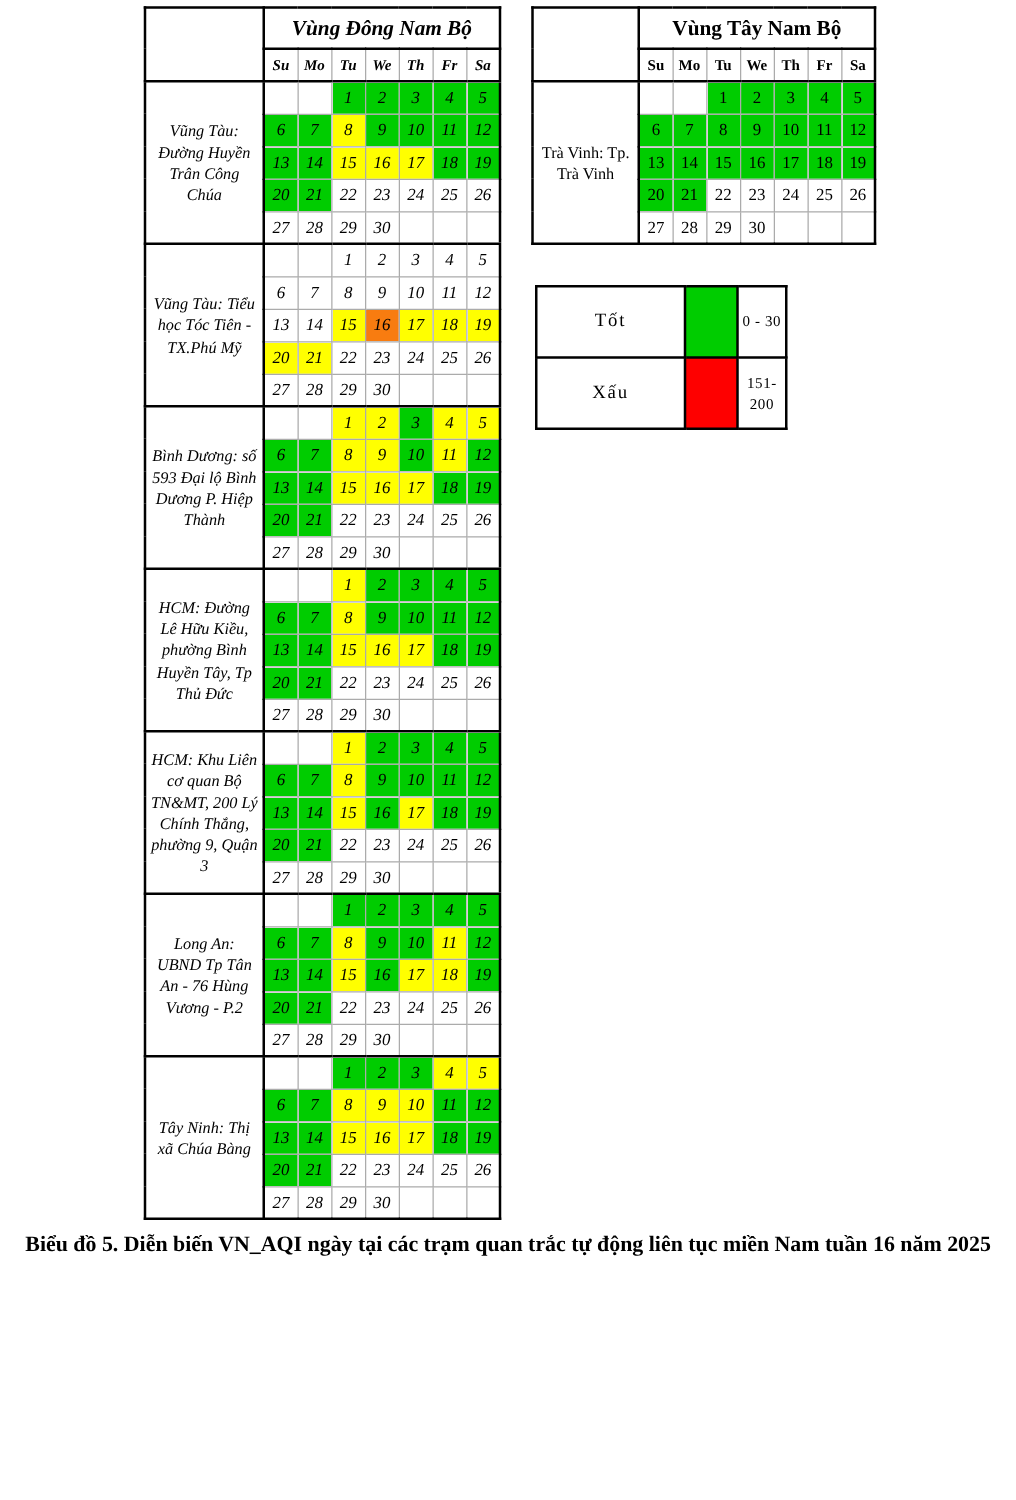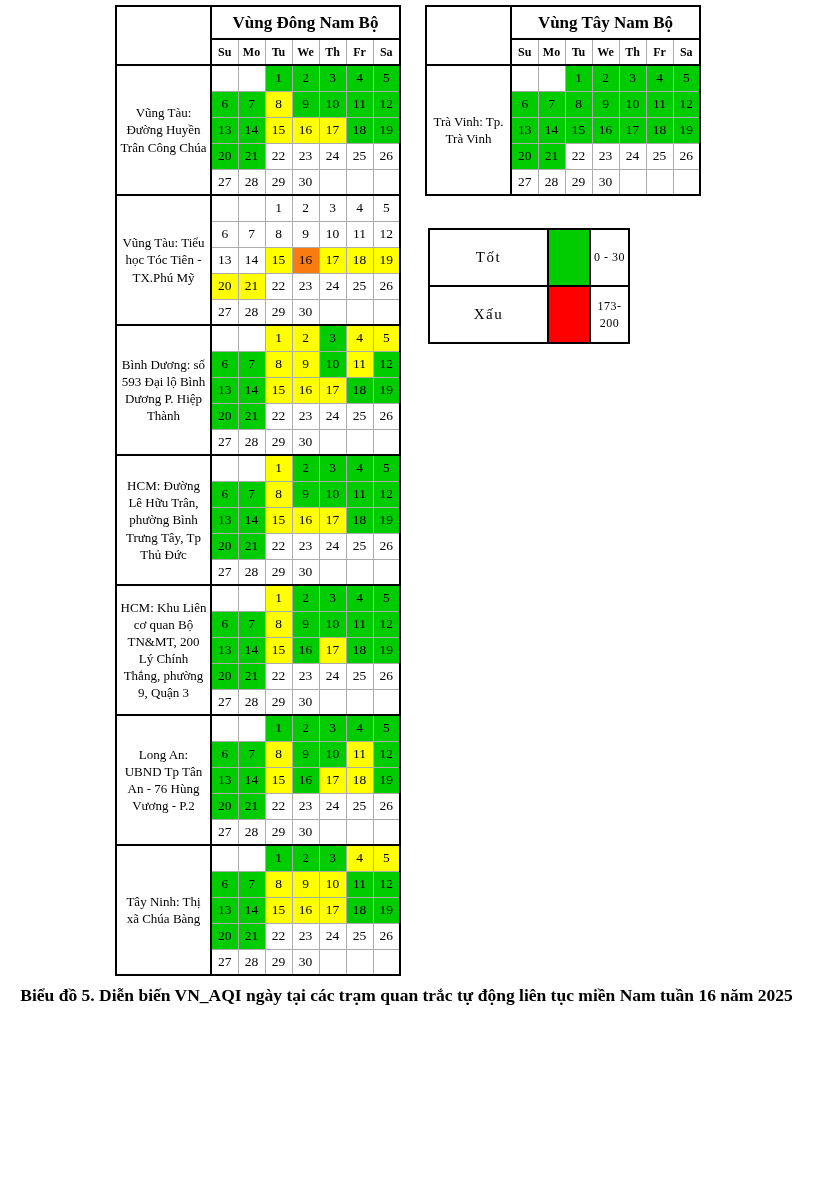--- a/index.html
+++ b/index.html
@@ -29,21 +29,21 @@
   .legend .lg-range { width:39px; font-size:12px; letter-spacing:0.5px; line-height:1.35; }
   .caption {
     position:absolute; top:983px; left:0; width:100%;
     text-align:center; font-weight:bold; font-size:17.5px; line-height:1.45;
     padding:0 14px;
   }
 </style>
 </head>
 <body>
 
-<table class="aqi-table" style="left:115px; top:5px;">
+<table class="aqi-table" style="left:115px; top:5px;font-style:italic;">
   <colgroup>
     <col style="width:95px">
     <col style="width:27px">
       <col style="width:27px">
       <col style="width:27px">
       <col style="width:27px">
     <col style="width:27px">
       <col style="width:27px">
       <col style="width:27px">
   </colgroup>
@@ -195,21 +195,21 @@
       <tr>
         <td class="day" style="background: rgb(255, 255, 255);">27</td>
         <td class="day" style="background: rgb(255, 255, 255);">28</td>
         <td class="day" style="background: rgb(255, 255, 255);">29</td>
         <td class="day" style="background: rgb(255, 255, 255);">30</td>
         <td class="day"></td>
         <td class="day"></td>
         <td class="day"></td>
       </tr>
       <tr>
-        <td class="station" rowspan="5">HCM: Đường Lê Hữu Trân, phường Bình Trưng Tây, Tp Thủ Đức</td>
+        <td class="station" rowspan="5">HCM: Đường Lê Hữu Kiều, phường Bình Huyền Tây, Tp Thủ Đức</td>
         <td class="day block-top"></td>
         <td class="day block-top"></td>
         <td class="day block-top" style="background: rgb(255, 255, 0);">1</td>
         <td class="day block-top" style="background: rgb(0, 204, 0);">2</td>
         <td class="day block-top" style="background: rgb(0, 204, 0);">3</td>
         <td class="day block-top" style="background: rgb(0, 204, 0);">4</td>
         <td class="day block-top" style="background: rgb(0, 204, 0);">5</td>
       </tr>
       <tr>
         <td class="day" style="background: rgb(0, 204, 0);">6</td>
@@ -467,18 +467,18 @@
 <table class="legend">
   <tbody>
       <tr>
         <td class="lg-label">Tốt</td>
         <td class="lg-swatch" style="background: rgb(0, 204, 0);"></td>
         <td class="lg-range">0 - 30</td>
       </tr>
       <tr>
         <td class="lg-label">Xấu</td>
         <td class="lg-swatch" style="background: rgb(254, 0, 0);"></td>
-        <td class="lg-range">173-200</td>
+        <td class="lg-range">151-200</td>
       </tr>
     </tbody>
 </table>
 
 <div class="caption">Biểu đồ 5. Diễn biến VN_AQI ngày tại các trạm quan trắc tự động liên tục miền Nam tuần 16 năm 2025</div>
 
 </body></html>

